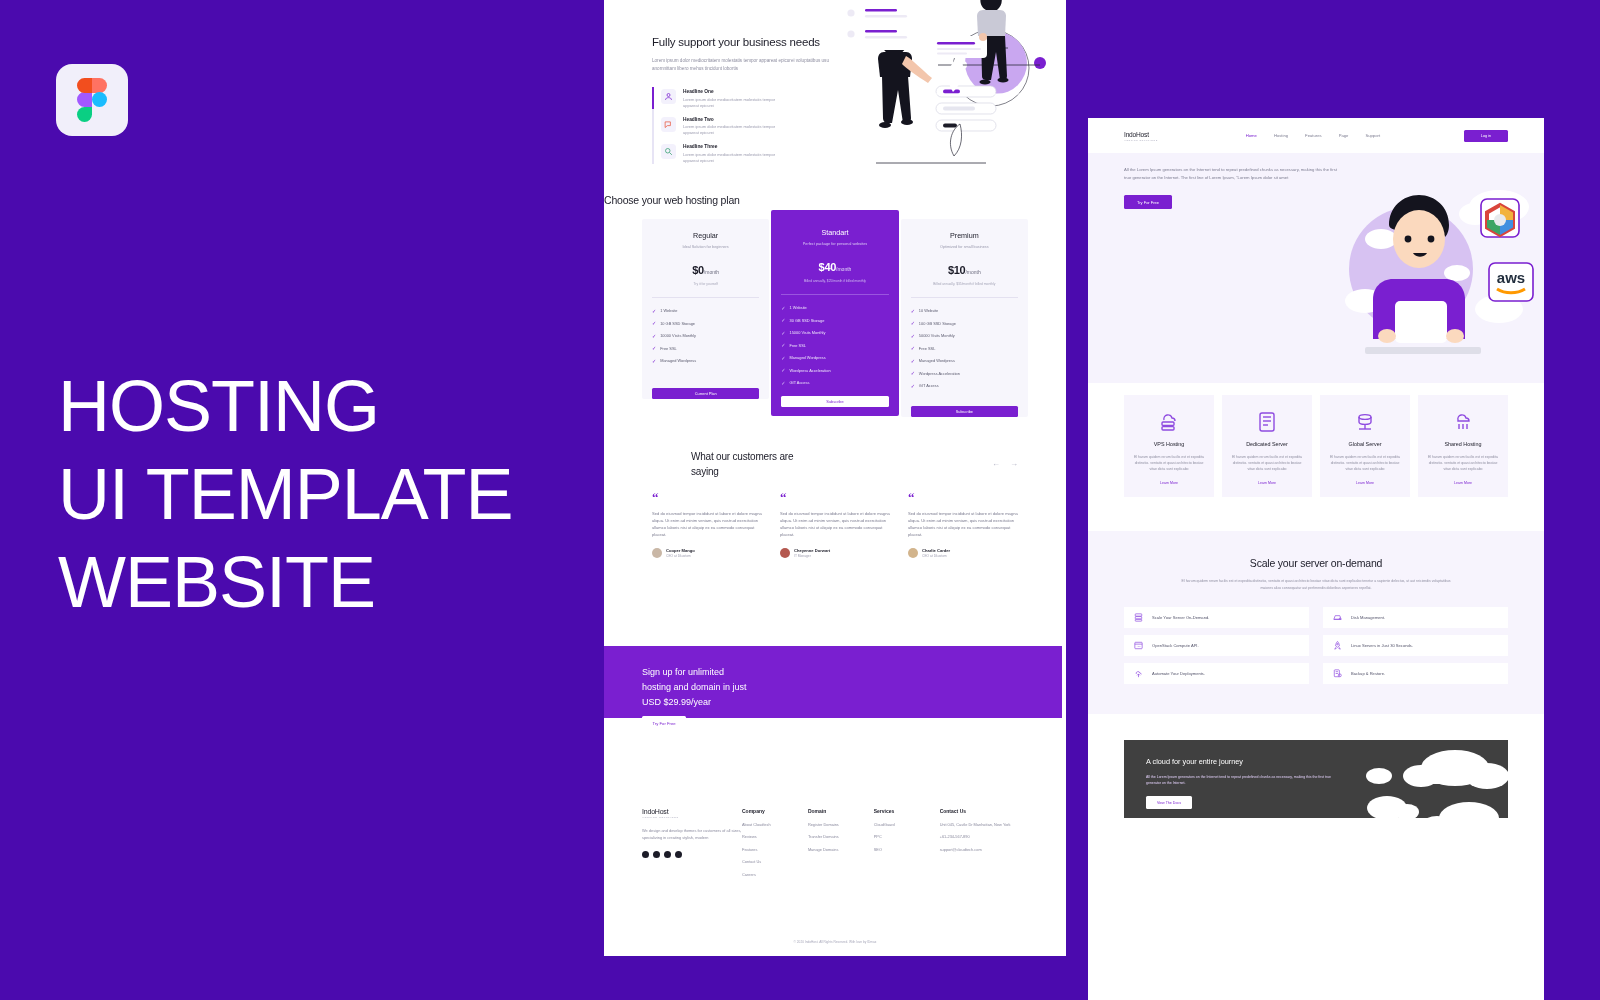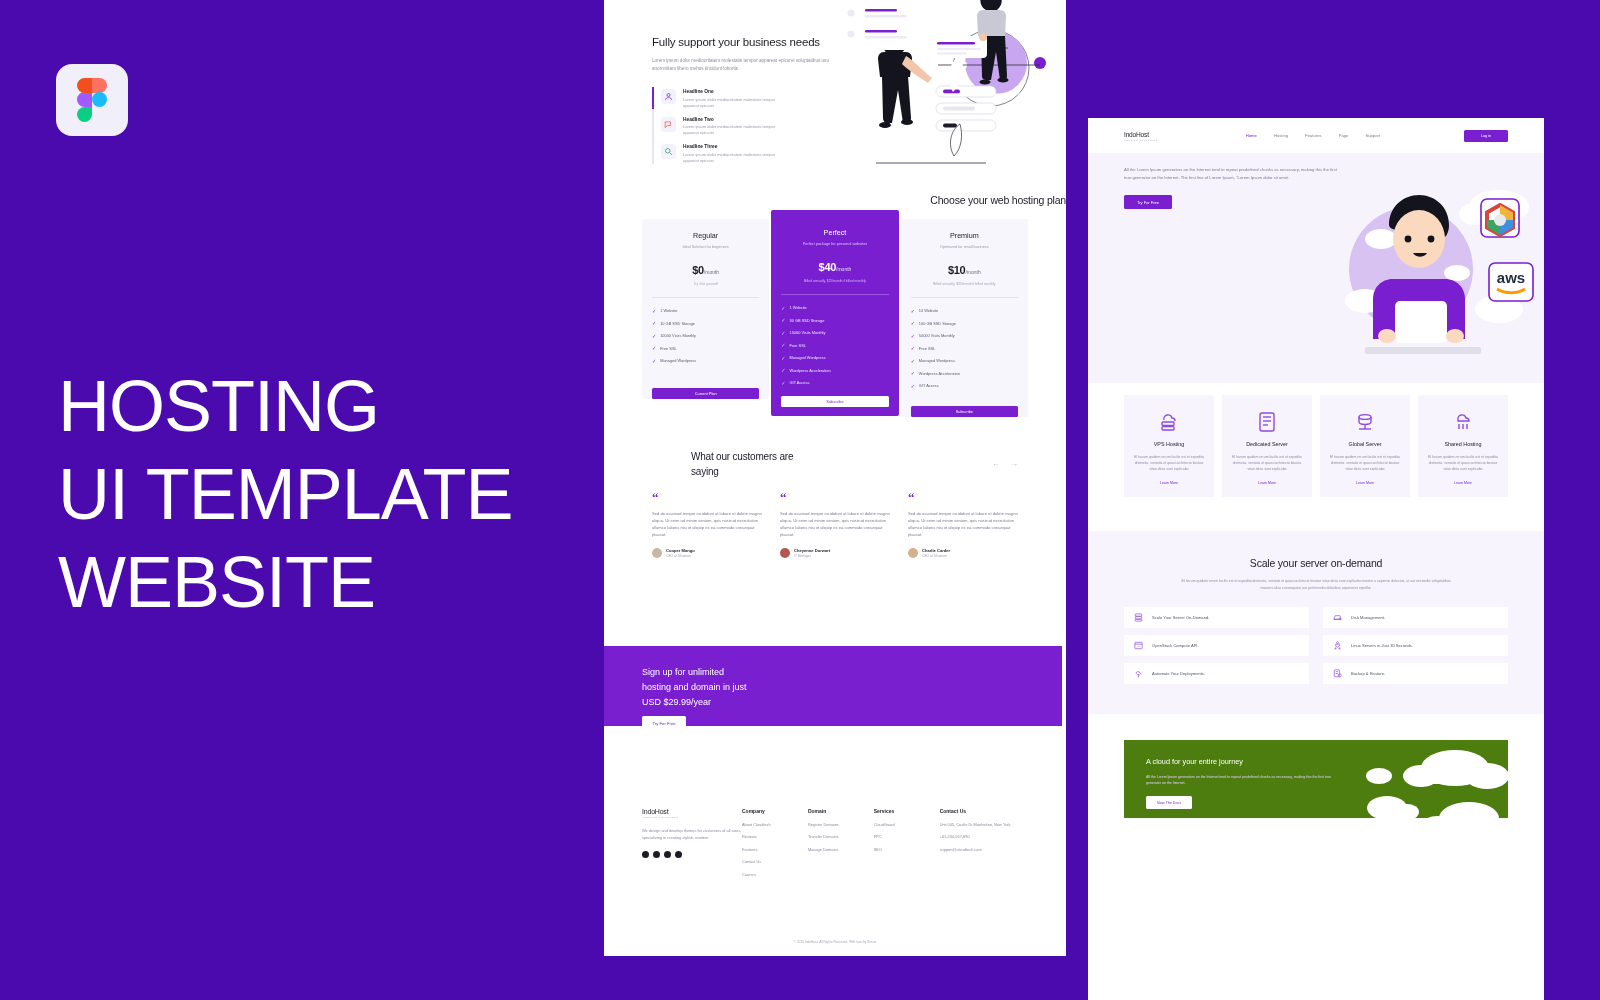--- a/index.html
+++ b/index.html
@@ -46,21 +46,21 @@
   .feat-ico {
     width: 15px; height: 15px; border-radius: 3.5px; background: #F3F1FC;
     display:flex; align-items:center; justify-content:center; flex: 0 0 auto;
   }
   .feat-ico svg { width: 9px; height: 9px; }
   .feat-h { font-size: 4.8px; font-weight: bold; color: #1C1C28; }
   .feat-p { font-size: 4px; color: #9A9AAE; line-height: 6px; margin-top: 2.5px; width: 100px; }
 
   .hero1-art { position: absolute; right: 8px; top: 8px; width: 200px; height: 185px; }
 
-  .m1-h2 { text-align: right; font-size: 10.5px; color: #1C1C28; margin-top: 26px; letter-spacing:-0.2px; }
+  .m1-h2 { text-align: left; font-size: 10.5px; color: #1C1C28; margin-top: 26px; letter-spacing:-0.2px; }
 
   .plans { display: flex; gap: 2px; padding: 0 38px; margin-top: 13px; align-items: flex-start; }
   .plan { flex: 1; background: #F7F6FC; padding: 12px 10px 0; border-radius: 2px; }
   .plan.hl { background: #7A1FD0; padding-top: 18px; margin-top: -9px; padding-bottom: 9px; }
   .plan-n { text-align: center; font-size: 7.2px; color: #1C1C28; }
   .plan.hl .plan-n { color: #fff; }
   .plan-t { text-align: center; font-size: 3.8px; color: #9A9AAE; margin-top: 5px; }
   .plan.hl .plan-t { color: #DCCBF4; }
   .plan-price { text-align: center; margin-top: 11px; }
   .plan-price b { font-size: 11px; color: #1C1C28; letter-spacing: -0.3px; }
@@ -90,21 +90,21 @@
   .tst-arrows { display: flex; gap: 10px; color: #B5B5C6; font-size: 8px; margin-top: 10px; }
   .tsts { display: flex; gap: 18px; margin-top: 14px; }
   .tst { flex: 1; }
   .quote { color: #7A1FD0; font-size: 13px; font-weight: bold; line-height: 10px; font-family: "Liberation Serif", serif; }
   .tst-body { font-size: 4.1px; color: #7C7C90; line-height: 7.3px; margin-top: 7px; }
   .tst-who { display: flex; gap: 4px; align-items: center; margin-top: 9px; }
   .av { width: 10px; height: 10px; border-radius: 50%; background:#C9B7A6; overflow:hidden; flex:0 0 auto;}
   .tst-n { font-size: 4.1px; font-weight: bold; color: #1C1C28; }
   .tst-r { font-size: 3.3px; color: #A0A0B2; margin-top: 1.5px; }
 
-  .cta1 { position: absolute; left: 0; right: 4px; top: 646px; height: 80px; background: #7A1FD0; }
+  .cta1 { position: absolute; left: 0; right: 4px; top: 646px; height: 72px; background: #7A1FD0; }
   .cta1-t { position:absolute; left: 38px; top: 19px; color: #fff; font-size: 9px; line-height: 15px; }
   .cta1-b { position:absolute; left: 38px; top: 70px; width: 44px; height: 14px; background:#fff; border-radius:1.5px;
             display:flex; align-items:center; justify-content:center; color:#7A1FD0; font-size:4.2px; }
   .cta1-art { position:absolute; right: 18px; top: -36px; width: 215px; height: 140px; }
 
   .foot { position: absolute; left:0; right:0; top: 790px; bottom:0; background:#fff; padding: 0 38px; }
   .foot-grid { display:flex; gap: 0; margin-top: 18px; }
   .foot-brand { width: 118px; }
   .fb-logo { font-size: 7px; color:#1C1C28; letter-spacing:-0.2px;}
   .fb-sub { font-size: 2.5px; color:#A9A9BB; letter-spacing: .6px; margin-top:1px;}
@@ -147,21 +147,21 @@
 
   .scale { background:#F7F4FD; padding: 26px 36px 30px; }
   .scale-h { text-align:center; font-size:10.5px; color:#1C1C28; letter-spacing:-0.2px;}
   .scale-p { text-align:center; font-size:3.5px; color:#8E8EA0; line-height:6.5px; margin:9px auto 0; width:270px;}
   .scale-grid { display:grid; grid-template-columns: 1fr 1fr; gap: 7px 14px; margin-top:16px;}
   .scale-i { background:#fff; height:21px; display:flex; align-items:center; gap:8px; padding: 0 9px;}
   .scale-i svg { width:11px;height:11px; flex:0 0 auto;}
   .scale-i span { font-size:4.1px; color:#53536A;}
 
   .cta2wrap { background:#fff; padding: 26px 36px 0; }
-  .cta2 { background:#4d7c0f; height: 78px; position:relative; overflow:hidden; padding: 17px 22px;}
+  .cta2 { background:#404040; height: 78px; position:relative; overflow:hidden; padding: 17px 22px;}
   .cta2-h { font-size:7.3px; color:#fff; }
   .cta2-p { font-size:3.5px; color:#E0CEF7; line-height:6px; margin-top:8px; width:190px;}
   .cta2-b { margin-top:10px; width:46px;height:13px;background:#fff;border-radius:1.5px;
             display:flex;align-items:center;justify-content:center;color:#7A1FD0;font-size:3.6px;}
   .cta2-clouds { position:absolute; right:-6px; top:6px; width:155px; height:90px;}
 </style>
 </head>
 <body>
 
 <div class="stage">
@@ -288,21 +288,21 @@
               <span>Free SSL</span>
             </div>
           <div class="plan-f">
               <i>✓</i>
               <span>Managed Wordpress</span>
             </div>
           <div class="plan-btn">Current Plan</div>
         </div>
 
         <div class="plan hl">
-          <div class="plan-n">Perfect</div>
+          <div class="plan-n">Standart</div>
           <div class="plan-t">Perfect package for personal websites</div>
           <div class="plan-price">
             <b>$40</b><span>/month</span>
           </div>
           <div class="plan-note">Billed annually, $25/month if billed monthly</div>
           <div class="plan-div"></div>
           <div class="plan-f">
               <i>✓</i>
               <span>1 Website</span>
             </div>

